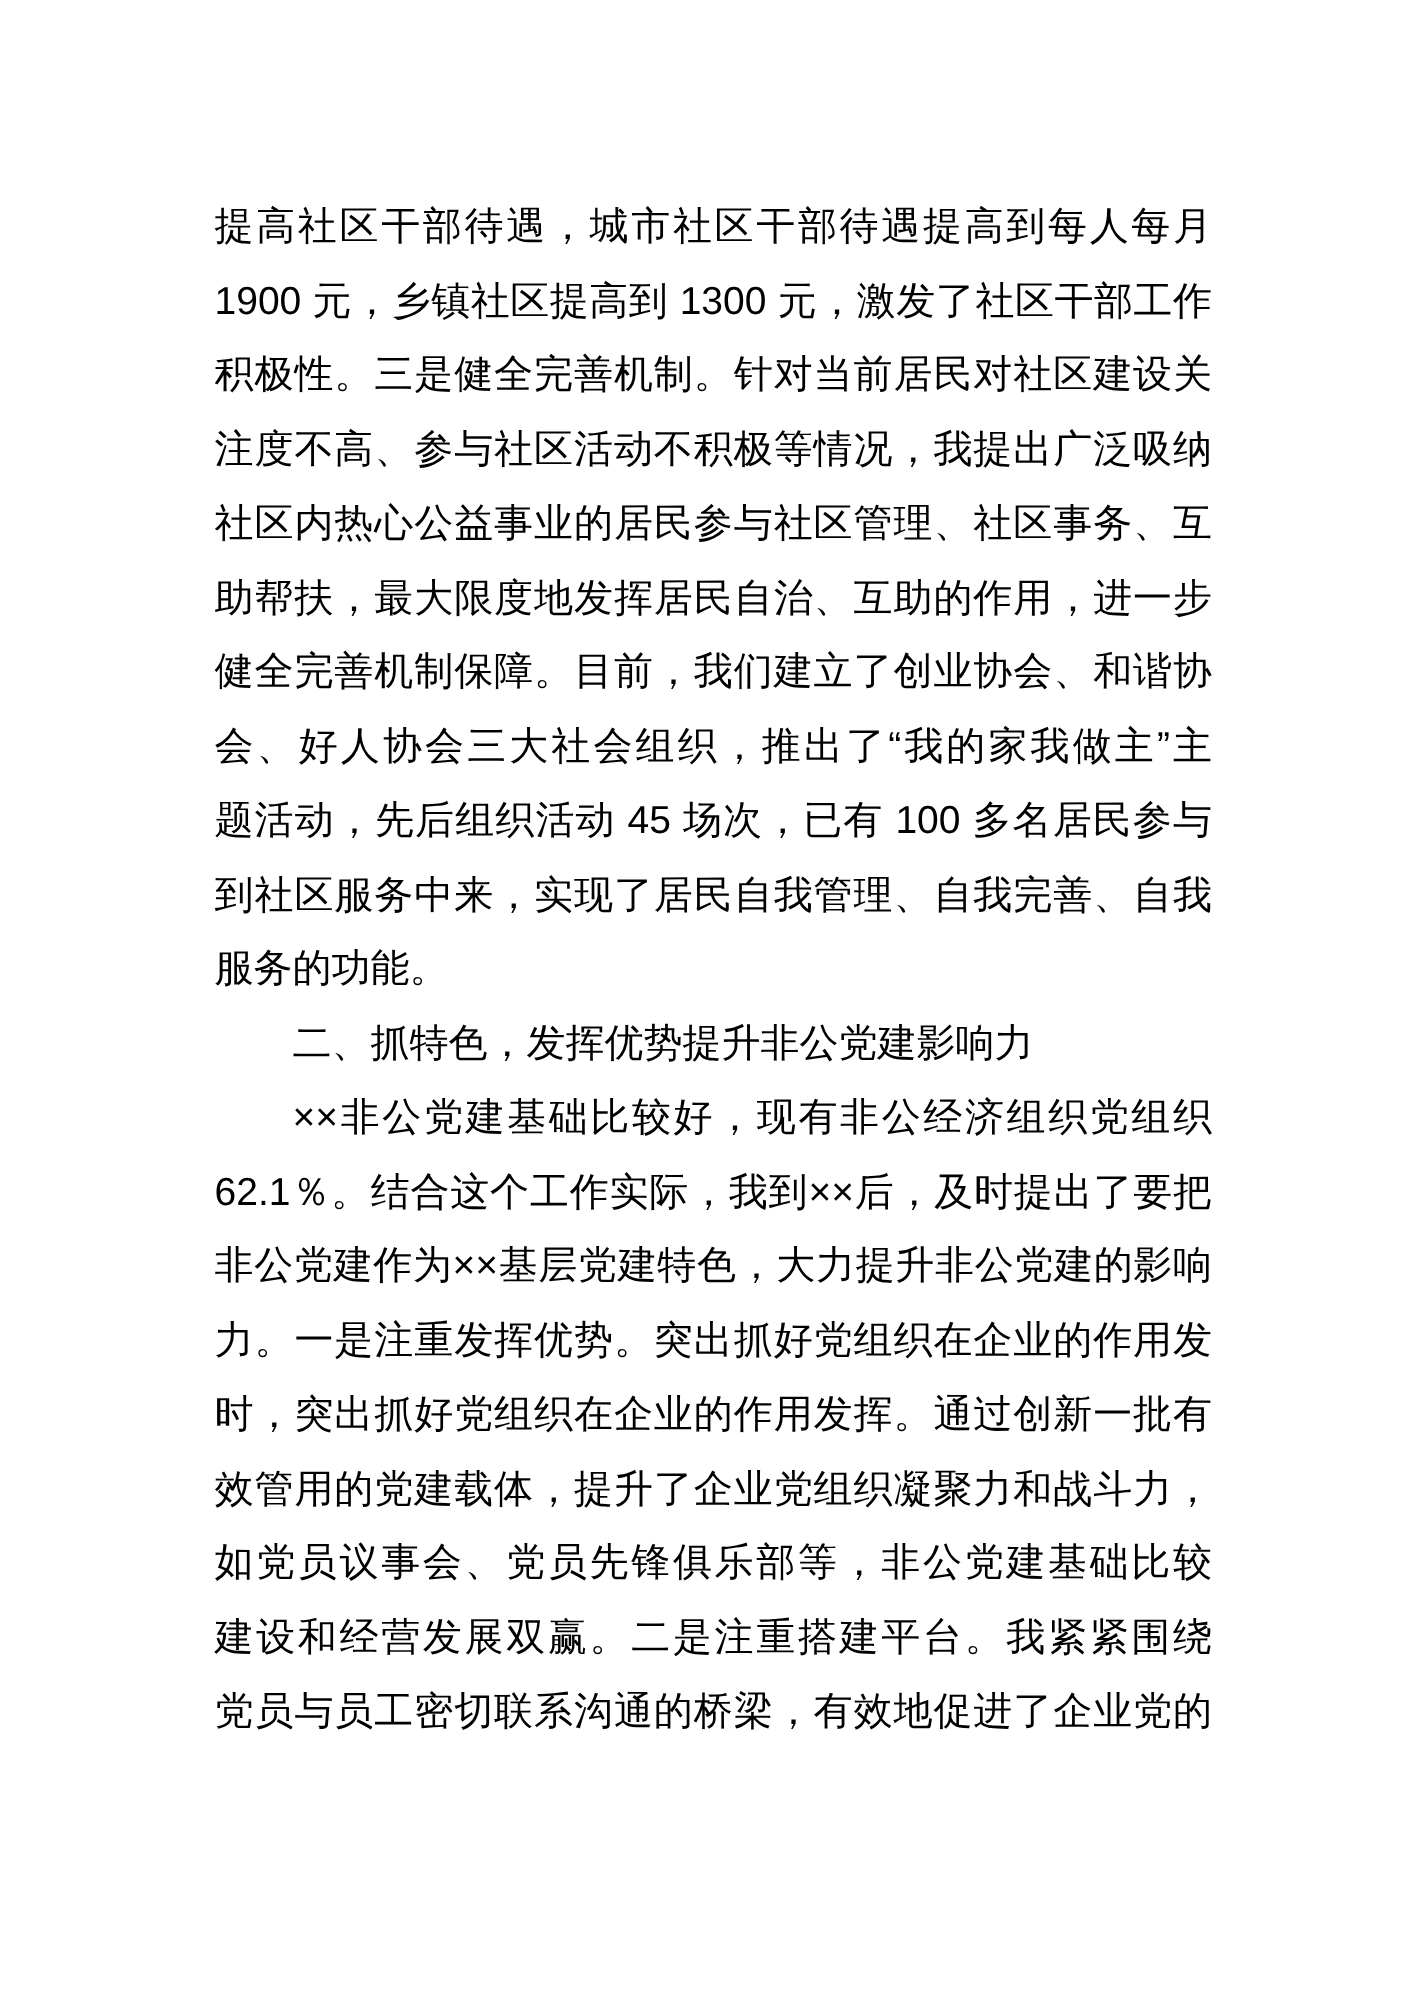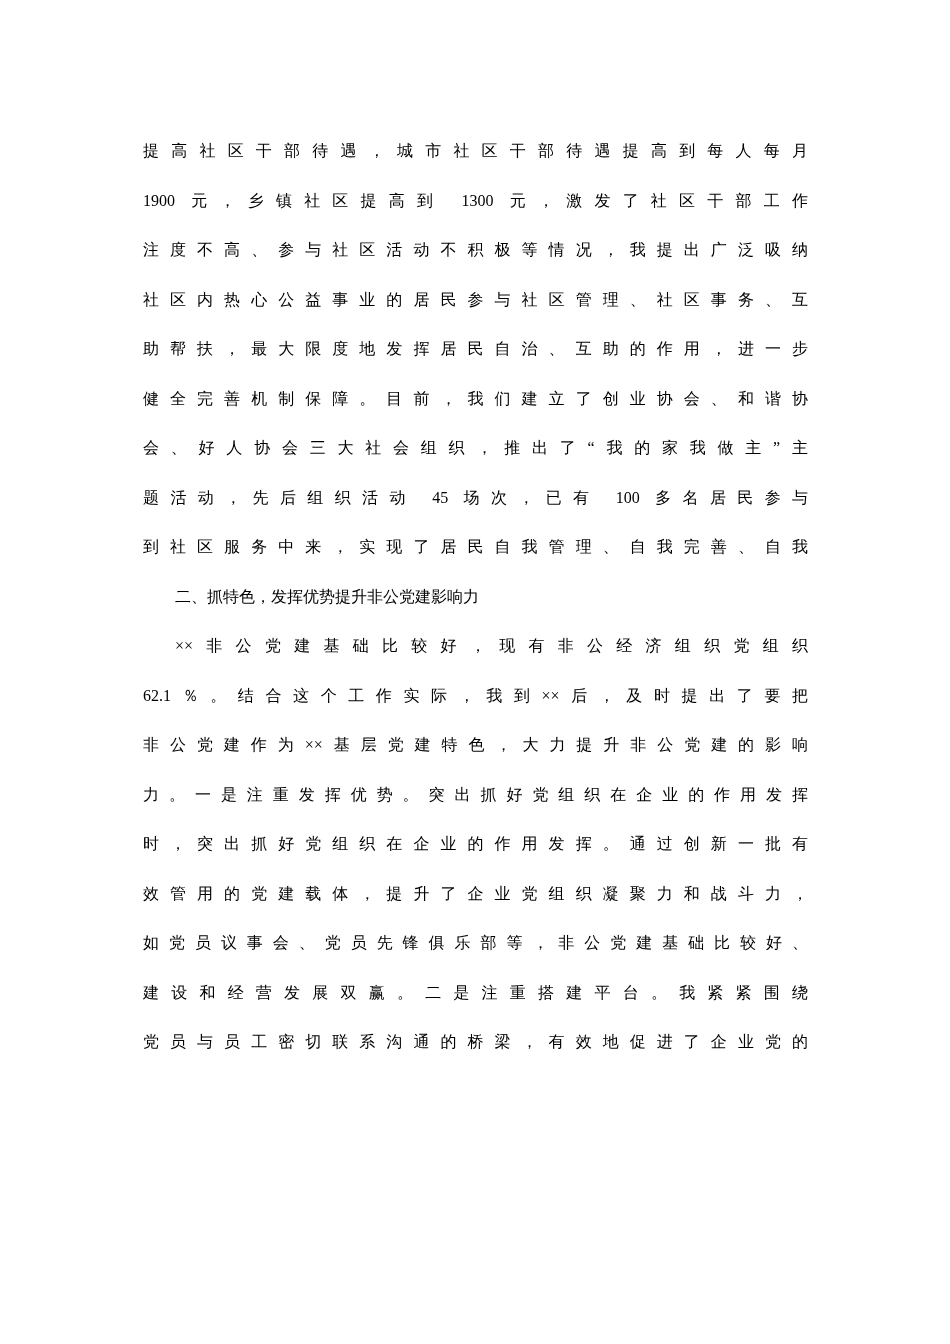--- a/index.html
+++ b/index.html
@@ -17,22 +17,22 @@
     width: 950px;
     height: 1344px;
     background: #ffffff;
     overflow: hidden;
   }
   .textblock {
     position: absolute;
     left: 143px;
     top: 126px;
     width: 665px;
-    font-family: Liberation Serif, serif;
-    font-size: 16px;
+    font-family: Liberation Sans, sans-serif;
+    font-size: 26px;
     color: #000000;
   }
   .line {
     height: 49.5px;
     line-height: 49.5px;
     text-align: justify;
     text-align-last: justify;
     overflow: hidden;
   }
   .line.para-end {
@@ -43,27 +43,29 @@
     text-indent: 2em;
   }
 </style>
 </head>
 <body>
 
 <div class="page">
   <div class="textblock">
     <div class="line">提高社区干部待遇，城市社区干部待遇提高到每人每月</div>
     <div class="line">1900 元，乡镇社区提高到 1300 元，激发了社区干部工作</div>
+    <div class="line">积极性。三是健全完善机制。针对当前居民对社区建设关</div>
     <div class="line">注度不高、参与社区活动不积极等情况，我提出广泛吸纳</div>
     <div class="line">社区内热心公益事业的居民参与社区管理、社区事务、互</div>
     <div class="line">助帮扶，最大限度地发挥居民自治、互助的作用，进一步</div>
     <div class="line">健全完善机制保障。目前，我们建立了创业协会、和谐协</div>
     <div class="line">会、好人协会三大社会组织，推出了“我的家我做主”主</div>
     <div class="line">题活动，先后组织活动 45 场次，已有 100 多名居民参与</div>
     <div class="line">到社区服务中来，实现了居民自我管理、自我完善、自我</div>
+    <div class="line para-end">服务的功能。</div>
     <div class="line para-end indent">二、抓特色，发挥优势提升非公党建影响力</div>
     <div class="line indent">××非公党建基础比较好，现有非公经济组织党组织</div>
     <div class="line">62.1％。结合这个工作实际，我到××后，及时提出了要把</div>
     <div class="line">非公党建作为××基层党建特色，大力提升非公党建的影响</div>
     <div class="line">力。一是注重发挥优势。突出抓好党组织在企业的作用发挥</div>
     <div class="line">时，突出抓好党组织在企业的作用发挥。通过创新一批有</div>
     <div class="line">效管用的党建载体，提升了企业党组织凝聚力和战斗力，</div>
     <div class="line">如党员议事会、党员先锋俱乐部等，非公党建基础比较好、</div>
     <div class="line">建设和经营发展双赢。二是注重搭建平台。我紧紧围绕</div>
     <div class="line">党员与员工密切联系沟通的桥梁，有效地促进了企业党的</div>

